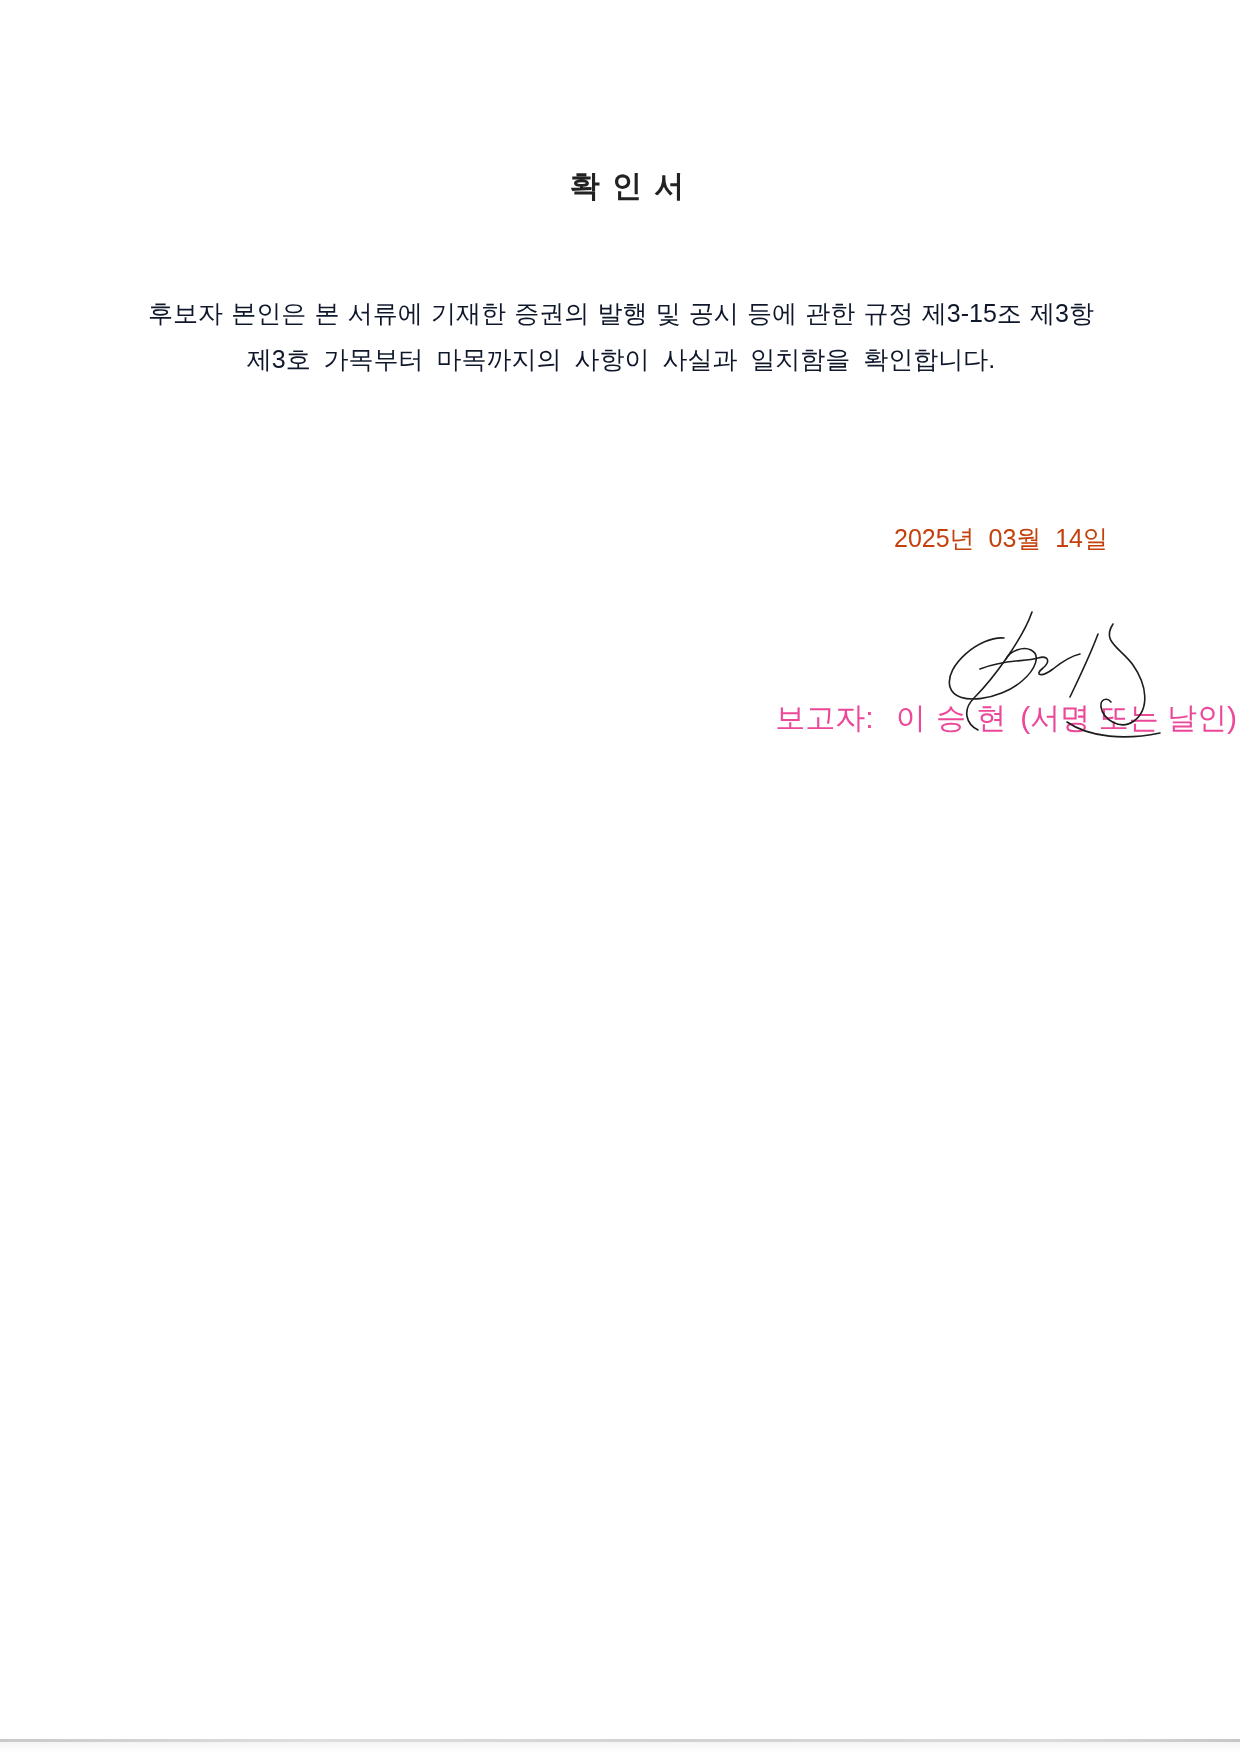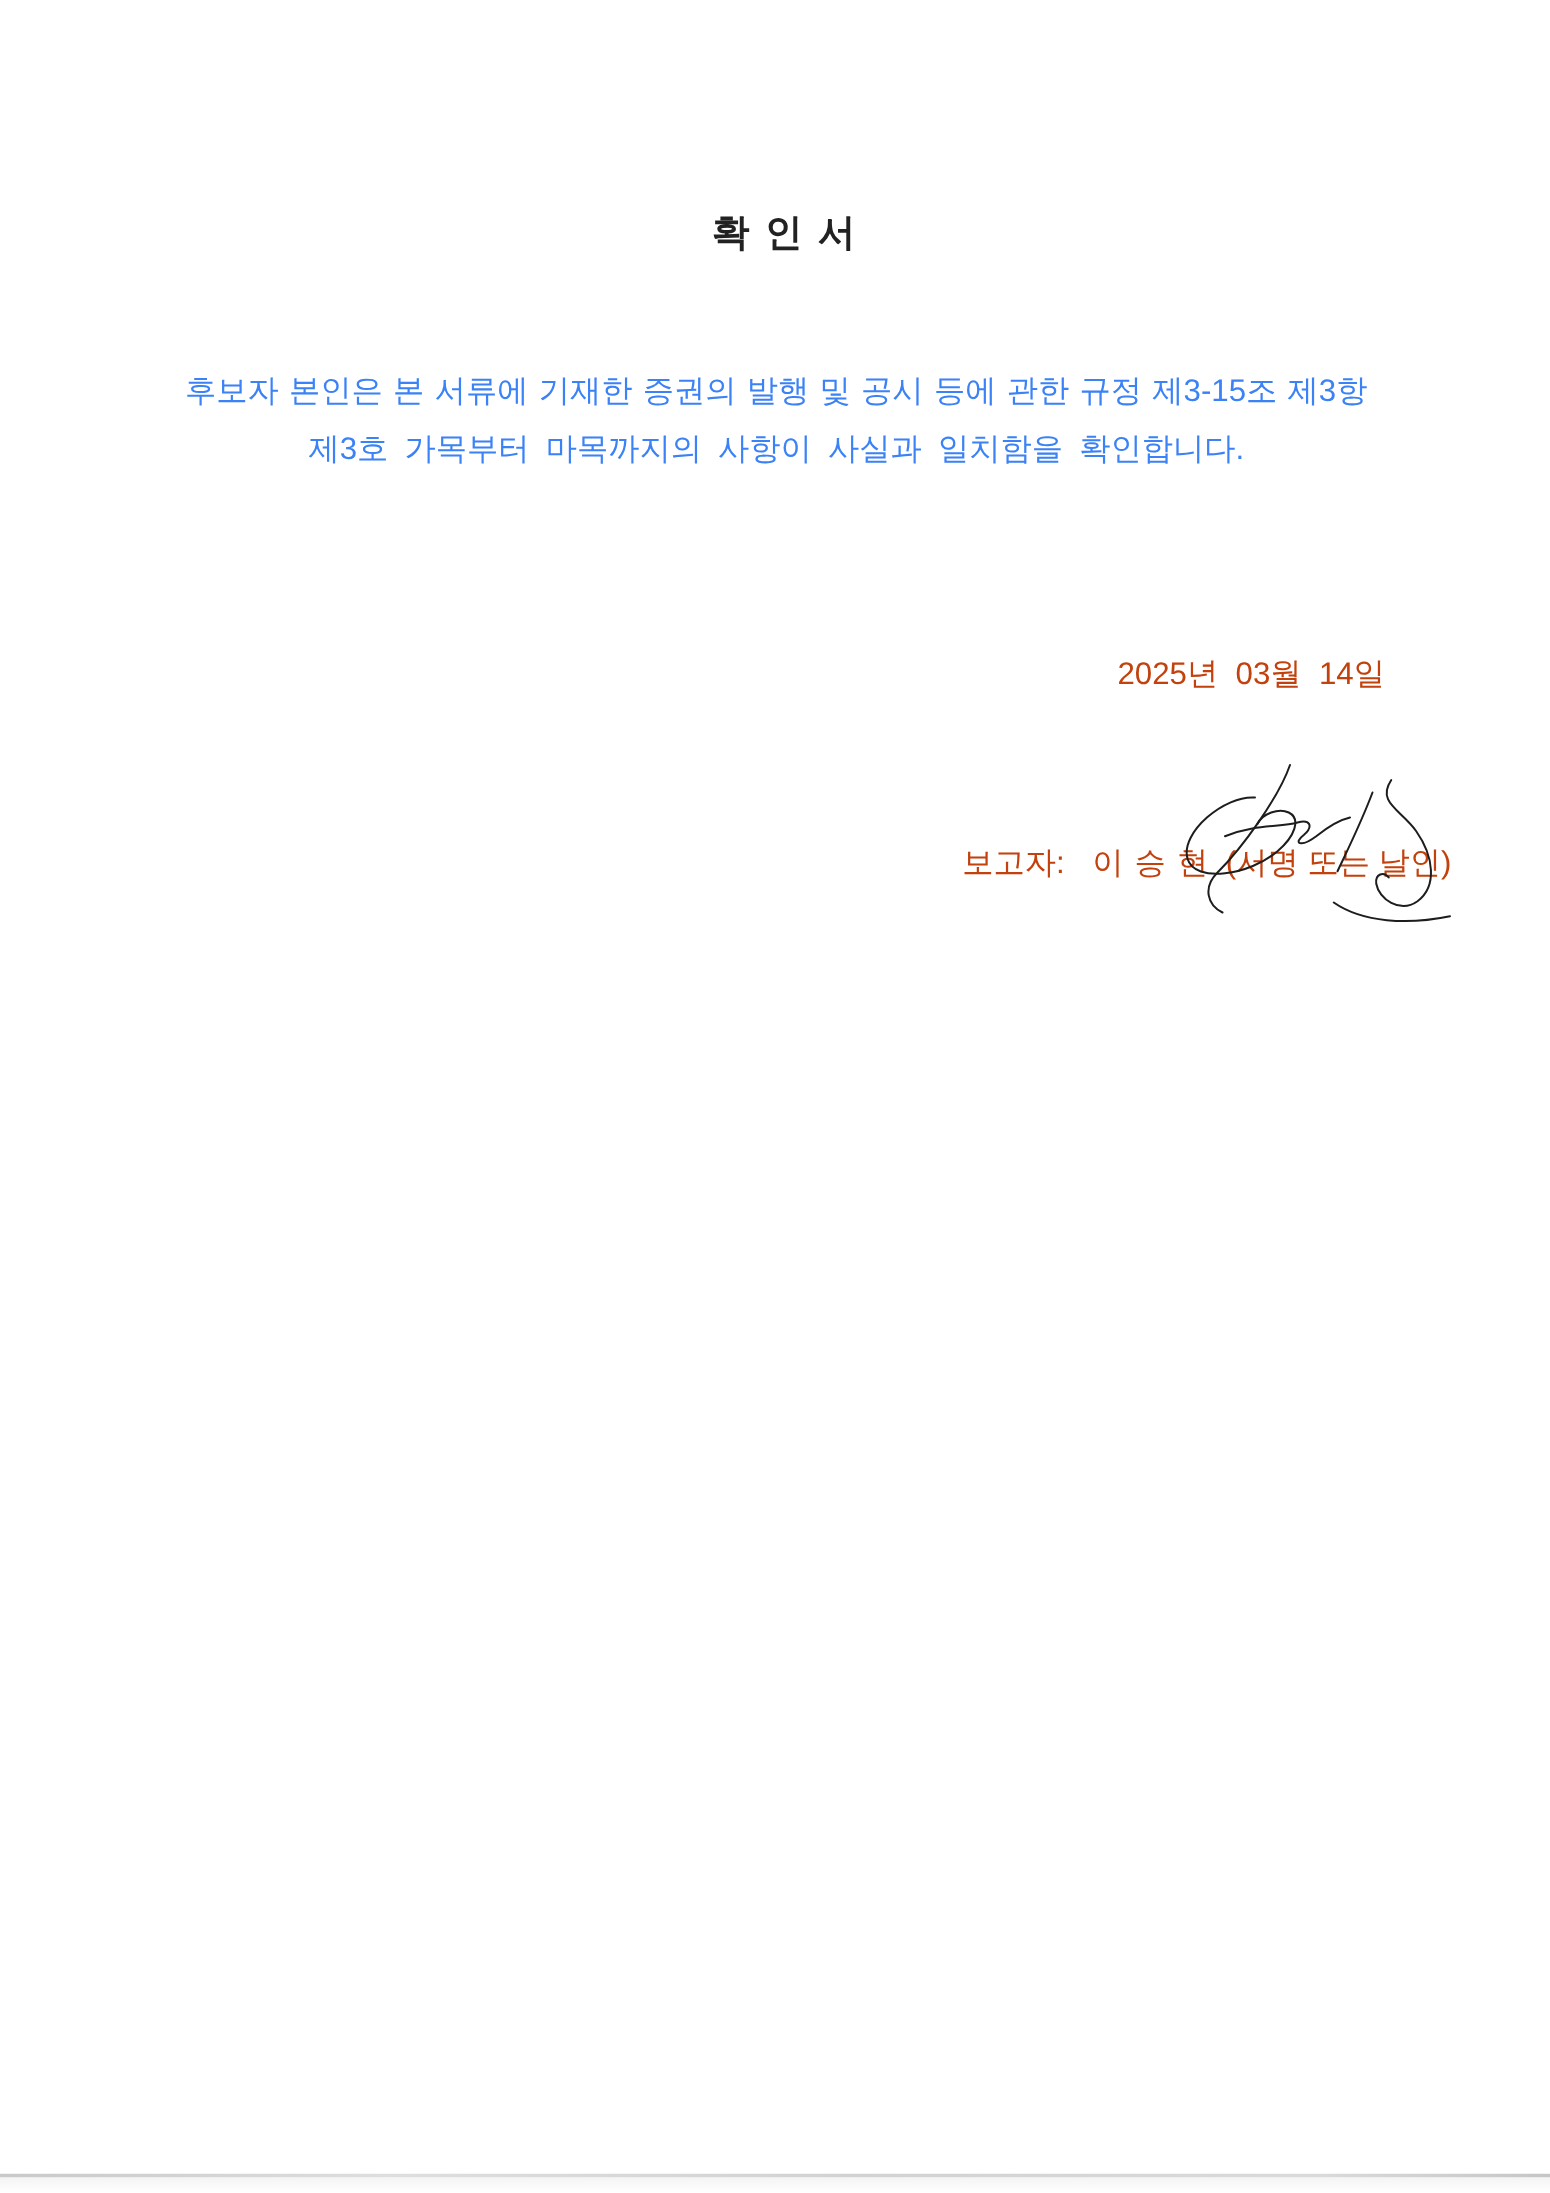--- a/index.html
+++ b/index.html
@@ -30,21 +30,21 @@
     color: #222222;
     white-space: pre;
   }
   .body-paragraph {
     position: absolute;
     left: 148px;
     top: 290px;
     width: 946px;
     font-size: 25px;
     line-height: 46px;
-    color: #3b82f6;
+    color: #0f172a;
   }
   .body-line-justified {
     text-align: justify;
     text-align-last: justify;
     white-space: normal;
   }
   .body-line-plain {
     text-align: center;
     word-spacing: 6px;
     white-space: pre;
@@ -53,23 +53,23 @@
     position: absolute;
     top: 522px;
     right: 148px;
     font-size: 25px;
     color: #c2410c;
     white-space: pre;
   }
   .reporter-line {
     position: absolute;
     left: 742px;
-    top: 644px;
-    font-size: 25px;
-    color: #c2410c;
+    top: 664px;
+    font-size: 30px;
+    color: #ec4899;
     white-space: pre;
   }
   .reporter-label { margin-right: 22px; }
   .reporter-name  { margin-right: 14px; word-spacing: 2px; }
   .seal-note      { }
   .signature-wrap {
     position: absolute;
     left: 920px;
     top: 588px;
     width: 260px;

